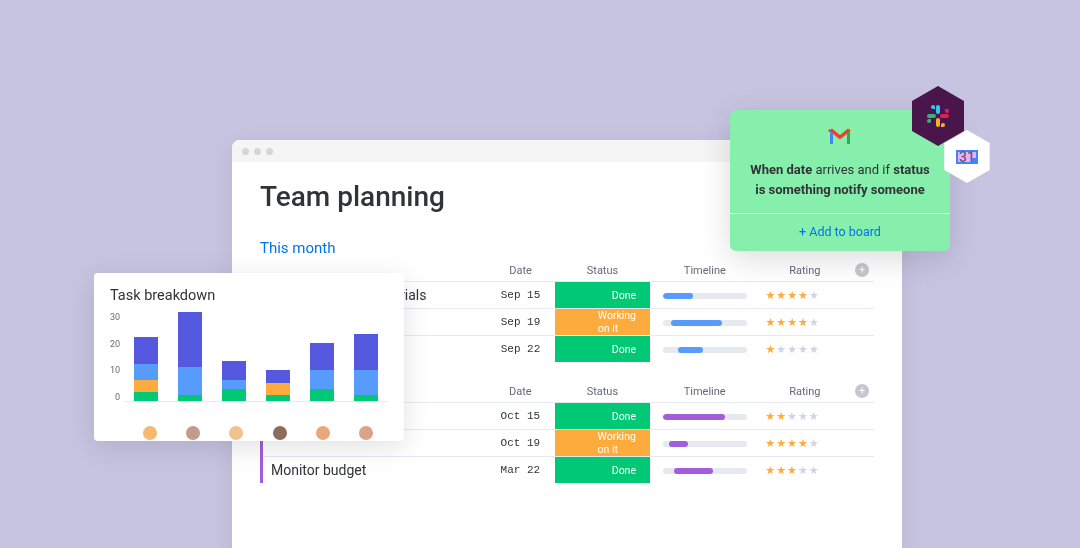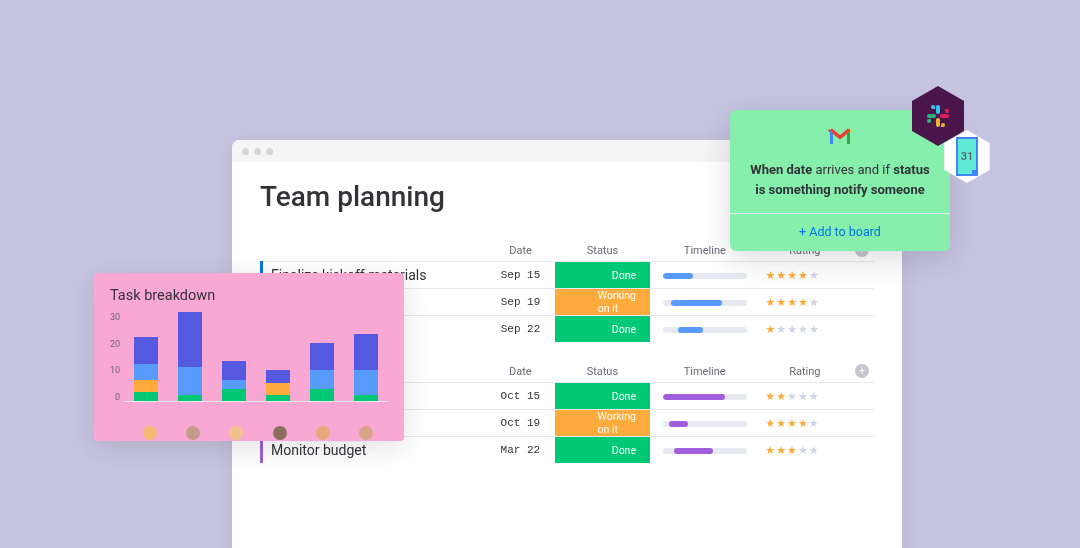--- a/index.html
+++ b/index.html
@@ -51,21 +51,21 @@
   .star.on { color: #fdab3d; }
   .addcolcell { width: 24px; text-align: center; }
   .addcol { width: 14px; height: 14px; border-radius: 50%; background: #c5c7d0; color: #fff; display: inline-flex; align-items: center; justify-content: center; font-size: 10px; line-height: 1; }
   .group-gap { height: 18px; }
 
   
   .card-chart {
     position: absolute;
     left: 94px; top: 273px;
     width: 310px; height: 168px;
-    background: #f9a8d4;
+    background: #ffffff;
     border-radius: 4px;
     box-shadow: 0 6px 28px rgba(0,0,0,.12);
     padding: 14px 16px 8px 16px;
   }
   .card-chart h3 { font-size: 14.5px; font-weight: 400; color: #323338; margin-bottom: 6px; }
   .chart { display: flex; height: 112px; }
   .yaxis { display: flex; flex-direction: column; justify-content: space-between; font-size: 9px; color: #676879; padding: 2px 4px 20px 0; text-align: right; }
   .bars-area { flex: 1; display: flex; align-items: flex-end; justify-content: space-around; border-bottom: 1px solid #e6e9ef; padding-bottom: 0; position: relative; height: 92px; }
   .barcol { display: flex; flex-direction: column; align-items: center; width: 30px; }
   .barstack { width: 24px; display: flex; flex-direction: column-reverse; }
@@ -94,37 +94,38 @@
   .hex {
     position: absolute; width: 52px; height: 60px;
     clip-path: polygon(50% 0%, 100% 25%, 100% 75%, 50% 100%, 0% 75%, 0% 25%);
     display: flex; align-items: center; justify-content: center;
     box-shadow: 0 4px 16px rgba(0,0,0,.15);
   }
   .hex.slack { background: #4a154b; left: 912px; top: 86px; }
   .hex.gcal  { background: #ffffff; left: 944px; top: 130px; width: 46px; height: 53px; border: 1px solid #eee;}
   .slack-mark { position: relative; width: 22px; height: 22px; }
   .slack-mark span { position: absolute; border-radius: 3px; }
-  .gcal-box { width: 22px; height: 39px; border: 2px solid #4285f4; background: #5eead4; display: flex; align-items: center; justify-content: center; font-size: 11px; color: #5f6368; font-weight: 500; position: relative; }
+  .gcal-box { width: 22px; height: 14px; border: 2px solid #4285f4; background: #f0abfc; display: flex; align-items: center; justify-content: center; font-size: 14px; color: #5f6368; font-weight: 500; position: relative; }
   .gcal-box::after { content:""; position:absolute; right:-2px; bottom:-2px; width:6px; height:6px; background:#4285f4; }
 </style>
 </head>
 <body>
 
 <div class="stage">
 
   <div class="window">
     <div class="titlebar">
       <span class="dot"></span>
       <span class="dot"></span>
       <span class="dot"></span>
     </div>
     <div class="win-body">
       <div class="page-title">Team planning</div>
 
+      <div class="group-title">This month</div>
       <table class="tbl">
         <thead>
           <tr>
             <th class="namecol"></th>
             <th>Date</th>
             <th>Status</th>
             <th>Timeline</th>
             <th>Rating</th>
             <th class="addcolcell"><span class="addcol">+</span></th>
           </tr>

